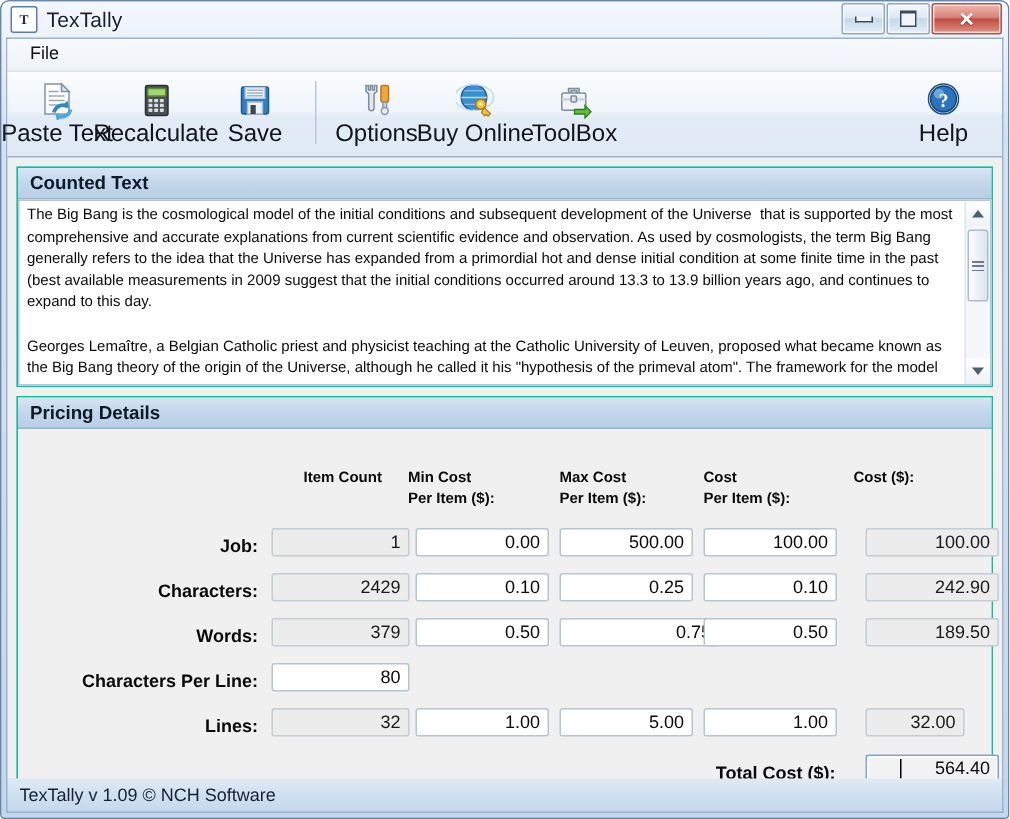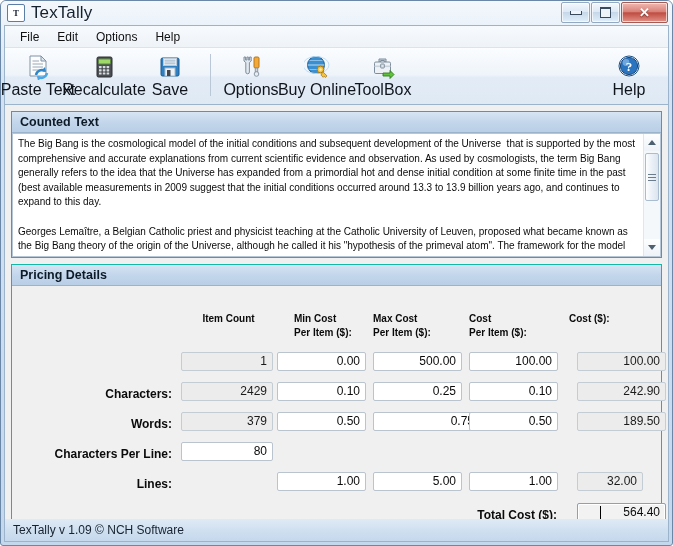--- a/index.html
+++ b/index.html
@@ -46,21 +46,21 @@
     width: 16px; height: 16px;
     background: #ffffff;
     border: 1px solid #5b7ea8;
     border-radius: 2px;
     display: flex; align-items: center; justify-content: center;
     font-size: 9px; font-weight: bold; color: #20283a;
     font-family: "Liberation Serif", serif;
     margin-right: 6px;
   }
   #title-text {
-    font-size: 17px;
+    font-size: 14px;
     color: #14202e;
     text-shadow: 0 1px 0 rgba(255,255,255,.85);
     letter-spacing: .1px;
   }
   #winbuttons {
     position: absolute;
     right: 4px;
     top: 1px;
     display: flex;
     gap: 1px;
@@ -99,22 +99,22 @@
     border-bottom: none;
     box-sizing: border-box;
   }
 
   
   #menubar {
     height: 21px;
     background: linear-gradient(to bottom,#f7fafd,#eef3f8);
     border-bottom: 1px solid #dbe4ed;
     display: flex;
-    align-items: center;
     padding-left: 6px;
+    flex-direction: column;
   }
   .menu-item {
     font-size: 12px;
     color: #101010;
     padding: 2px 9px;
     cursor: default;
   }
 
   
   #toolbar {
@@ -470,28 +470,29 @@
             </div>
         </div>
       </div>
     </div>
 
     <div class="group">
       <div class="group-header">Pricing Details</div>
       <div id="pricing-body">
 
         <div class="p-head" style="left:169px; top:26px; width:95px; text-align:center;">Item Count</div>
-        <div class="p-head" style="left:282px; top:26px; width:100px;">Min Cost
+        <div class="p-head" style="left:260px; top:26px; width:100px;">Min Cost
 Per Item ($):</div>
         <div class="p-head" style="left:361px; top:26px; width:100px;">Max Cost
 Per Item ($):</div>
         <div class="p-head" style="left:457px; top:26px; width:100px;">Cost
 Per Item ($):</div>
         <div class="p-head" style="left:557px; top:26px; width:100px;">Cost ($):</div>
 
+        <div class="p-rowlabel" style="left:20px; top:71px; width:140px;">Job:</div>
         <div class="fld ro" style="left:169px; top:66px; width:92px;">1</div>
         <div class="fld" style="left:265px; top:66px; width:89px;">0.00</div>
         <div class="fld" style="left:361px; top:66px; width:89px;">500.00</div>
         <div class="fld" style="left:457px; top:66px; width:89px;">100.00</div>
         <div class="fld ro" style="left:565px; top:66px; width:89px;">100.00</div>
 
         <div class="p-rowlabel" style="left:20px; top:101px; width:140px;">Characters:</div>
         <div class="fld ro" style="left:169px; top:96px; width:92px;">2429</div>
         <div class="fld" style="left:265px; top:96px; width:89px;">0.10</div>
         <div class="fld" style="left:361px; top:96px; width:89px;">0.25</div>
@@ -502,20 +503,21 @@
         <div class="fld ro" style="left:169px; top:126px; width:92px;">379</div>
         <div class="fld" style="left:265px; top:126px; width:89px;">0.50</div>
         <div class="fld" style="left:361px; top:126px; width:107px;">0.75</div>
         <div class="fld" style="left:457px; top:126px; width:89px;">0.50</div>
         <div class="fld ro" style="left:565px; top:126px; width:89px;text-align:right;">189.50</div>
 
         <div class="p-rowlabel" style="left:20px; top:161px; width:140px;">Characters Per Line:</div>
         <div class="fld" style="left:169px; top:156px; width:92px;">80</div>
 
         <div class="p-rowlabel" style="left:20px; top:191px; width:140px;">Lines:</div>
+        <div class="fld ro" style="left:169px; top:186px; width:92px;">32</div>
         <div class="fld" style="left:265px; top:186px; width:89px;">1.00</div>
         <div class="fld" style="left:361px; top:186px; width:89px;">5.00</div>
         <div class="fld" style="left:457px; top:186px; width:89px;">1.00</div>
         <div class="fld ro" style="left:565px; top:186px; width:66px;">32.00</div>
 
         <div id="total-label" style="left:425px; top:222px; width:120px; text-align:right;">Total Cost ($):</div>
         <div class="fld total" style="left:565px; top:217px; width:89px;">564.40</div>
         <div class="caret" style="left:588px; top:220px;"></div>
       </div>
     </div>

